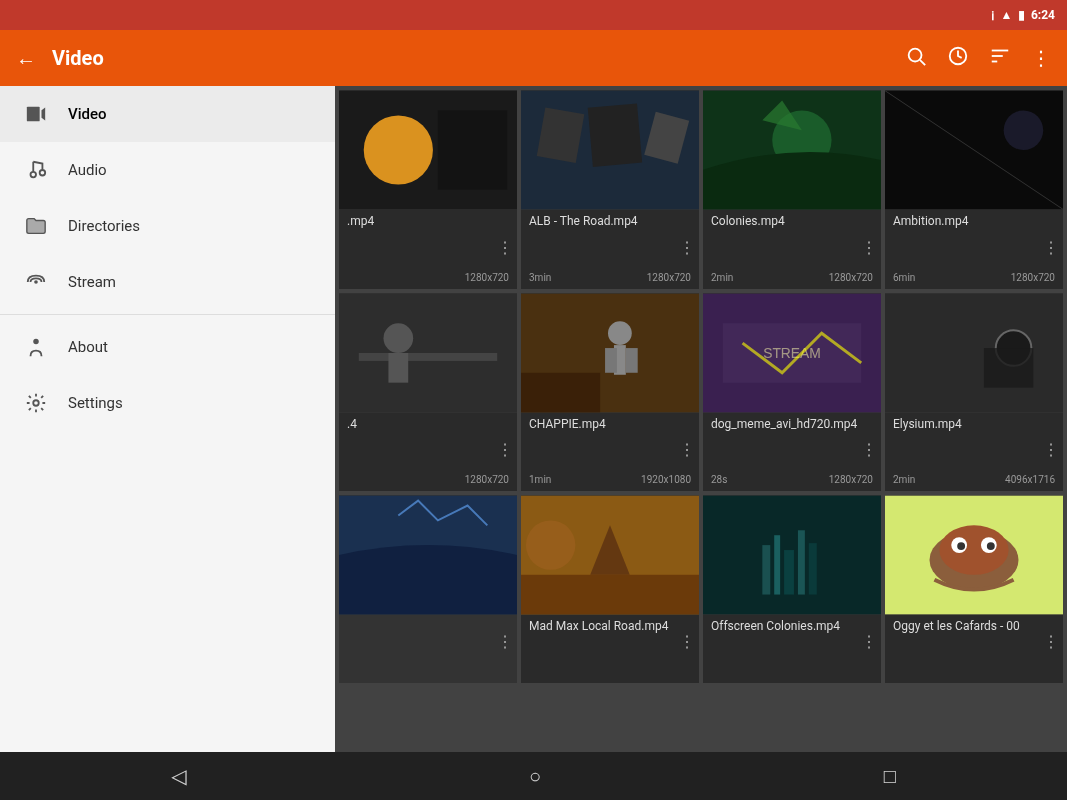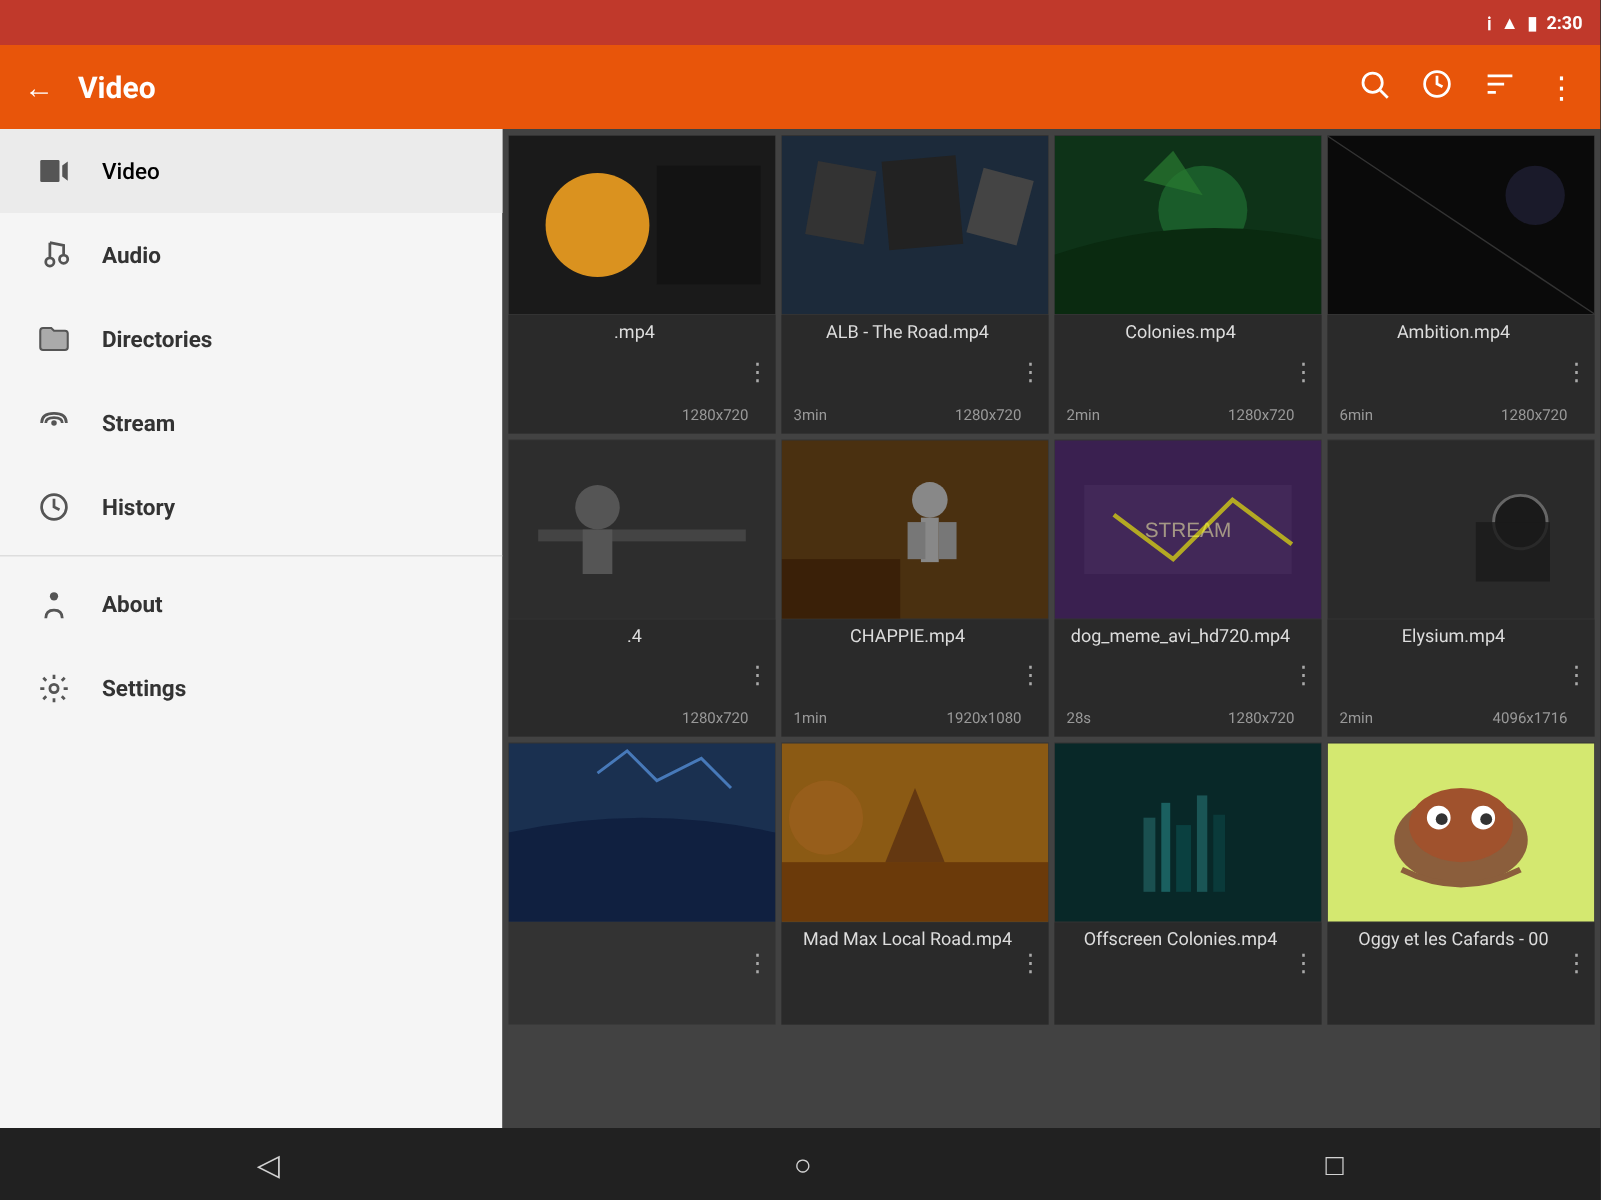--- a/index.html
+++ b/index.html
@@ -48,21 +48,21 @@
       display: flex;
       align-items: center;
       padding: 0 24px;
       height: 56px;
       gap: 20px;
       cursor: pointer;
       position: relative;
     }
     .sidebar-item.active { background: #ebebeb; }
     .sidebar-item-icon { width: 24px; height: 24px; display: flex; align-items: center; justify-content: center; color: #555; font-size: 18px; }
-    .sidebar-item-label { font-size: 15px; color: #333; font-weight: 700; }
+    .sidebar-item-label { font-size: 15px; color: #333; font-weight: 400; }
     .sidebar-item.active .sidebar-item-label { color: #000; font-weight: 500; }
     .sidebar-divider { height: 1px; background: #ddd; margin: 4px 0; }
 
     
     .content-area {
       flex: 1;
       overflow-y: auto;
       background: #424242;
       padding: 4px;
     }
@@ -78,21 +78,21 @@
     }
     .video-thumbnail {
       width: 100%;
       height: 120px;
       overflow: hidden;
       display: flex;
       align-items: center;
       justify-content: center;
       position: relative;
     }
-    .video-info { background: #2a2a2a; padding: 4px 18px 6px 8px; text-align: center; }
+    .video-info { background: #2a2a2a; padding: 4px 8px 6px 8px; }
     .video-title { color: #ddd; font-size: 12px; line-height: 1.3; margin-bottom: 2px; }
     .video-meta { display: flex; justify-content: space-between; color: #999; font-size: 10px; margin-top: 42px; }
     .video-more { position: absolute; right: 4px; bottom: 32px; color: #aaa; font-size: 16px; cursor: pointer; }
 
     
     .bottom-nav {
       width: 100%;
       height: 48px;
       background: #212121;
       display: flex;
@@ -102,21 +102,21 @@
     .bottom-nav-btn { color: white; font-size: 20px; cursor: pointer; opacity: 0.8; }
   </style>
 </head>
 <body>
 
 <div class="status-bar">
   <div class="status-bar-icons">
     <span>ℹ</span>
     <span>▲</span>
     <span>▮</span>
-    <span>2:30</span>
+    <span>6:24</span>
   </div>
 </div>
 
 <div class="app-bar">
   <span class="app-bar-back">←</span>
   <span class="app-bar-title">Video</span>
   <div class="app-bar-actions">
     <span class="app-bar-icon">
       <svg width="22" height="22" viewBox="0 0 24 24" fill="white">
           <circle cx="11" cy="11" r="7" stroke="white" stroke-width="2" fill="none"></circle>
@@ -177,29 +177,20 @@
       <span class="sidebar-item-icon">
         <svg width="22" height="22" viewBox="0 0 24 24">
             <path d="M3 12 Q3 5 12 5 Q21 5 21 12" stroke="#555" stroke-width="2" fill="none"></path>
             <path d="M6 12 Q6 8 12 8 Q18 8 18 12" stroke="#555" stroke-width="2" fill="none"></path>
             <circle cx="12" cy="12" r="2" fill="#555"></circle>
           </svg>
       </span>
       <span class="sidebar-item-label">Stream</span>
     </div>
 
-    <div class="sidebar-item">
-      <span class="sidebar-item-icon">
-        <svg width="22" height="22" viewBox="0 0 24 24">
-            <circle cx="12" cy="12" r="9" stroke="#555" stroke-width="2" fill="none"></circle>
-            <polyline points="12,6 12,12 16,14" stroke="#555" stroke-width="2" fill="none"></polyline>
-          </svg>
-      </span>
-      <span class="sidebar-item-label">History</span>
-    </div>
 
     <div class="sidebar-divider"></div>
 
     <div class="sidebar-item">
       <span class="sidebar-item-icon">
         <svg width="22" height="22" viewBox="0 0 24 24">
             <circle cx="12" cy="6" r="3" fill="#555"></circle>
             <path d="M6 22 Q6 16 12 16 Q18 16 18 22" stroke="#555" stroke-width="2" fill="none"></path>
           </svg>
       </span>

